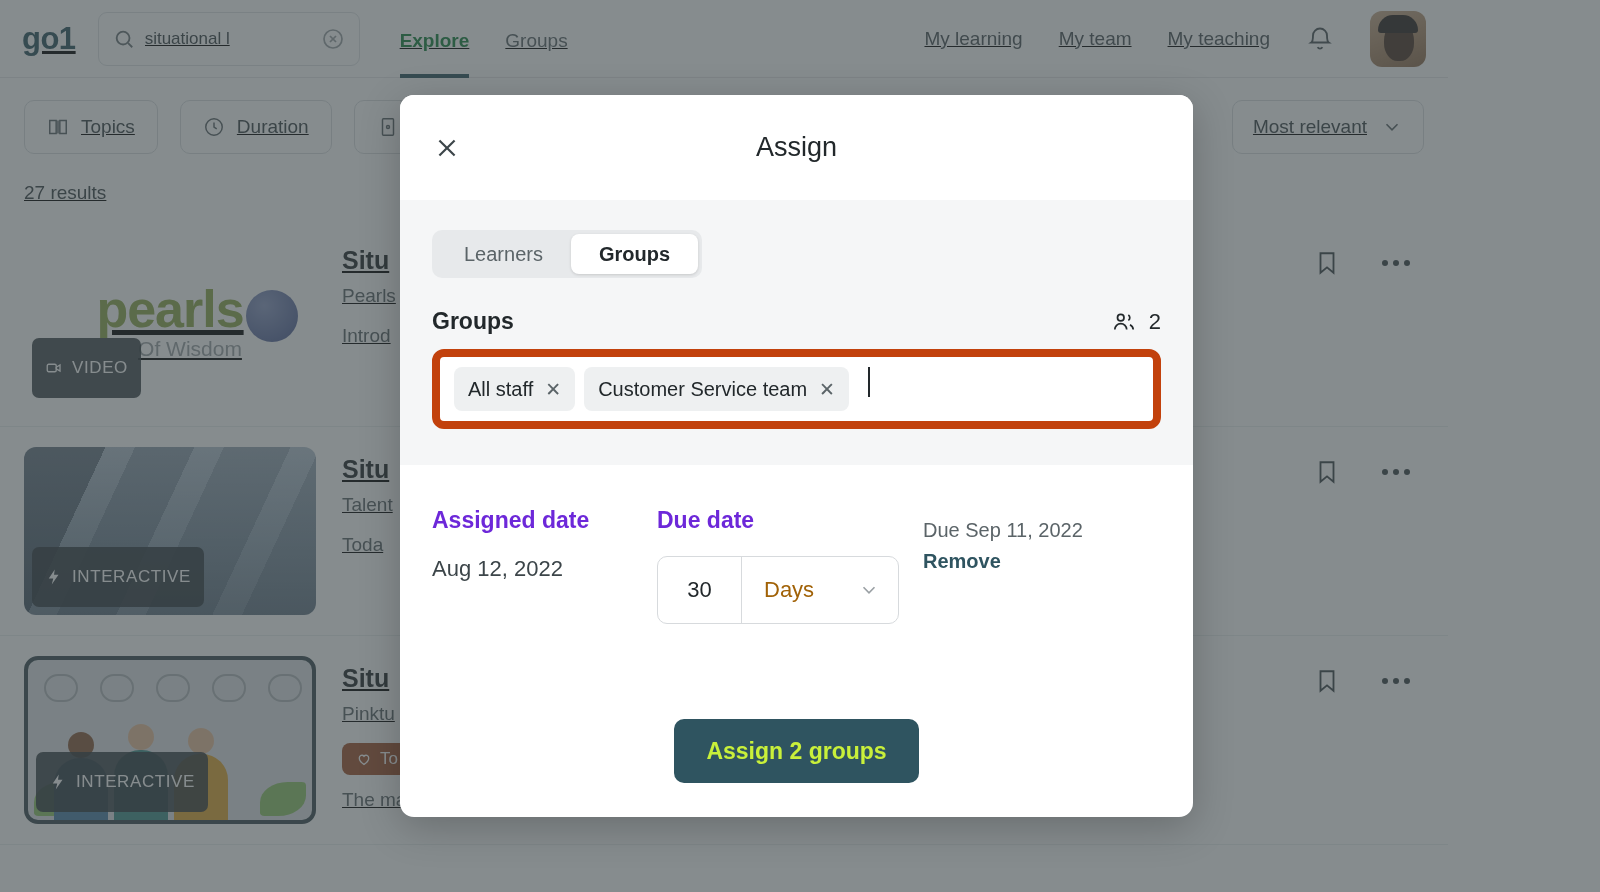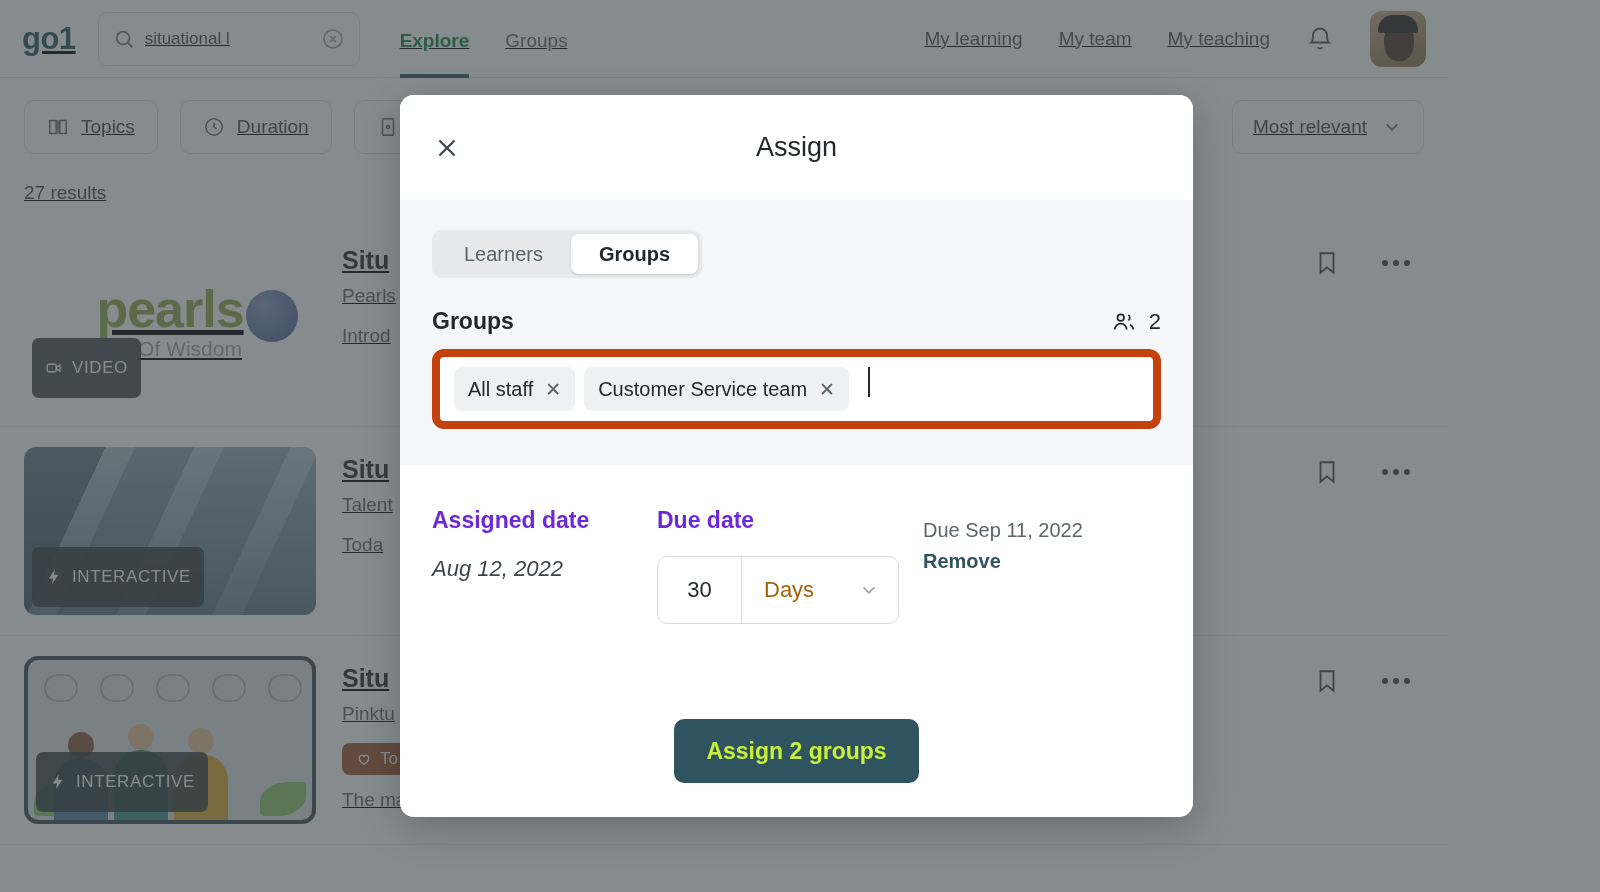--- a/index.html
+++ b/index.html
@@ -412,21 +412,21 @@
     padding: 42px 32px 0 32px;
     display: flex;
     align-items: flex-start;
     gap: 0;
   }
   .date-col { width: 225px; }
   .date-head {
     font-size: 23px; font-weight: 700; color: #6d28d9;
     margin-bottom: 22px;
   }
-  .date-val { font-size: 22px; color: #3c4549; font-style: italic; }
+  .date-val { font-size: 22px; color: #3c4549; }
   .due-col { flex: 1; display: flex; align-items: flex-start; }
   .due-wrap { }
   .due-control {
     display: flex;
     border: 1px solid #d7dadd;
     border-radius: 10px;
     height: 68px;
     width: 242px;
     overflow: hidden;
     background: #fff;

